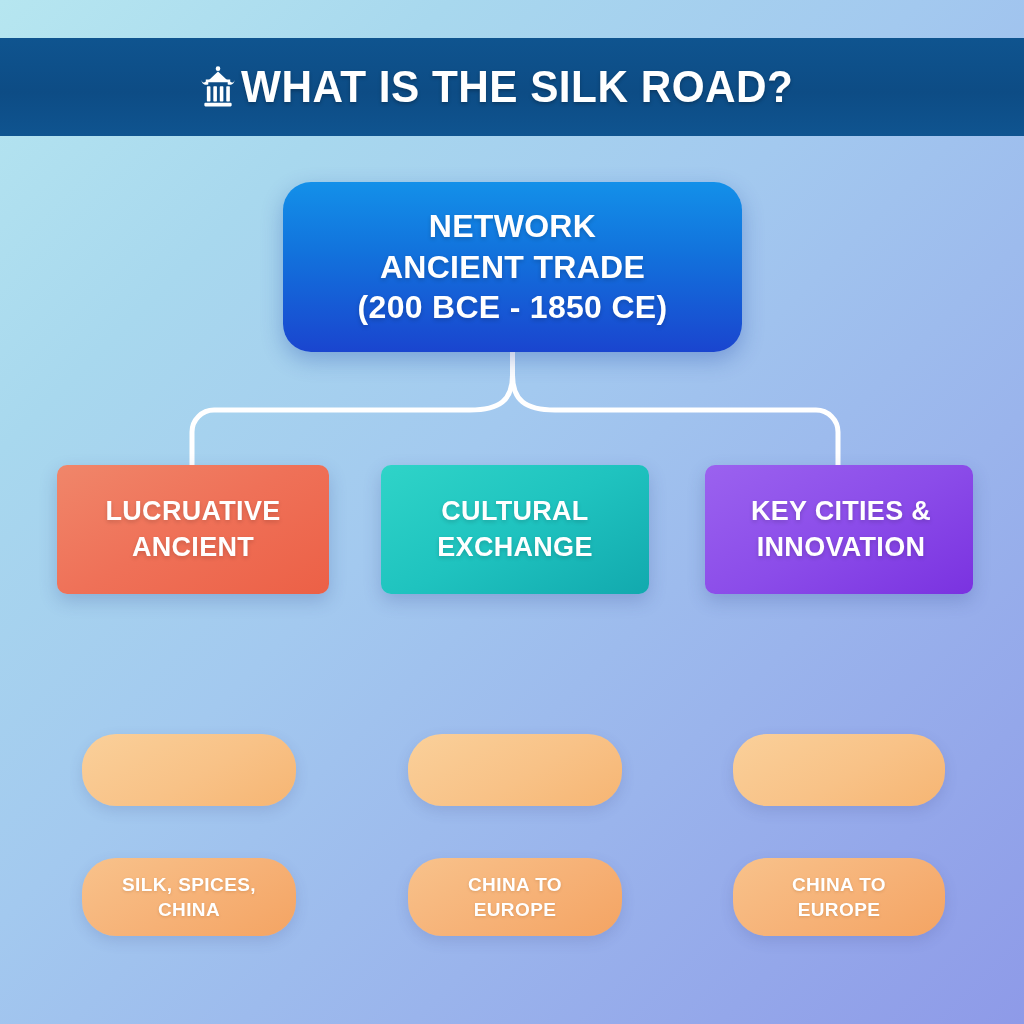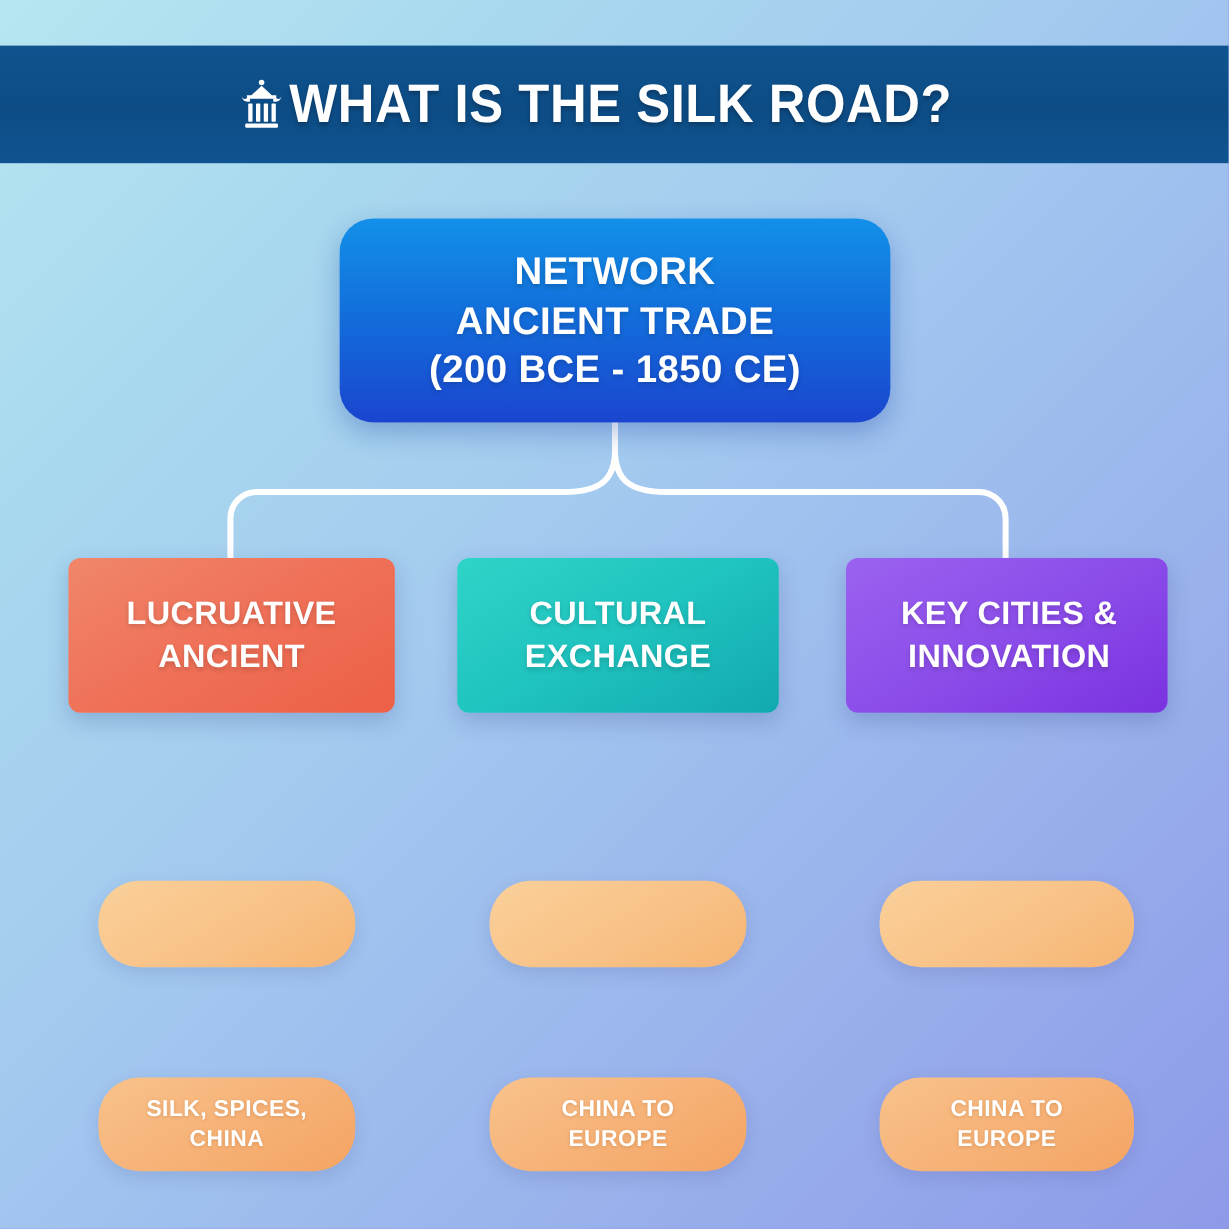--- a/index.html
+++ b/index.html
@@ -149,21 +149,20 @@
   }
   .pill-empty {
     top: 734px;
     height: 72px;
     background: linear-gradient(150deg, #fad09a 0%, #f8c287 55%, #f6b573 100%);
   }
   .pill-text {
     top: 858px;
     height: 78px;
     background: linear-gradient(150deg, #f8c28b 0%, #f6b176 55%, #f4a463 100%);
-    margin-top: 40px;
   }
   .pill-label {
     color: #ffffff;
     font-size: 19px;
     font-weight: bold;
     line-height: 1.32;
     text-align: center;
     letter-spacing: 0.4px;
     text-shadow: 0 1px 3px rgba(120, 70, 20, 0.22);
   }

